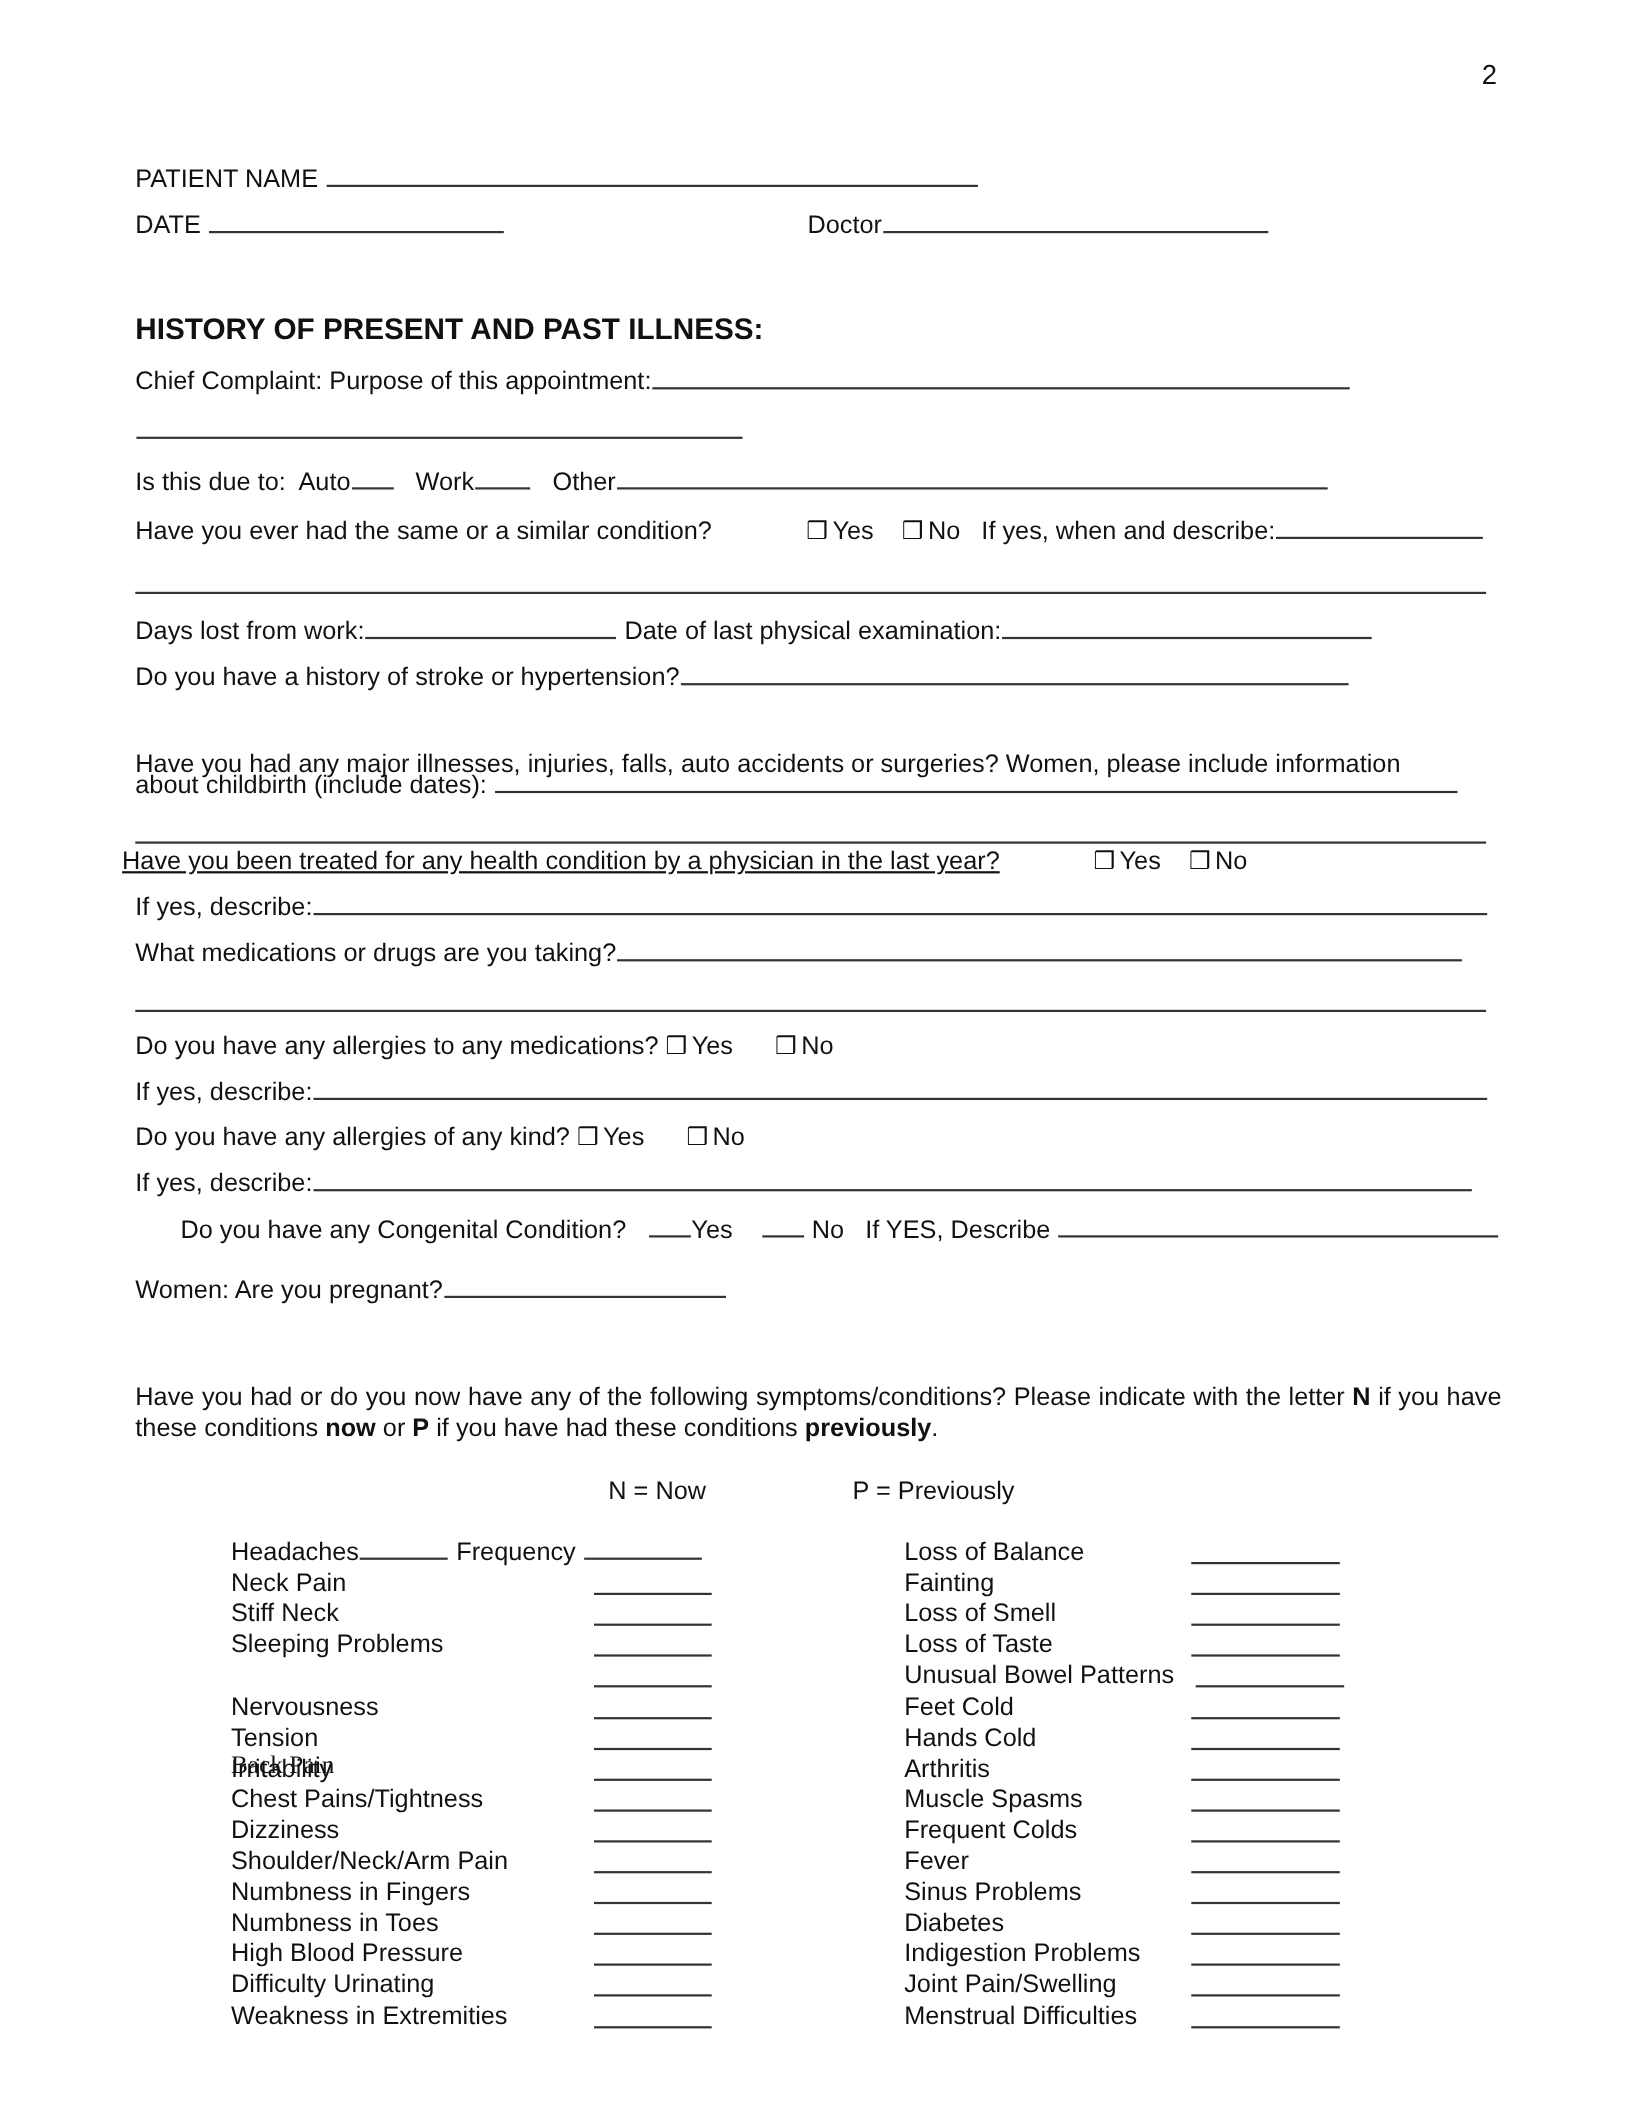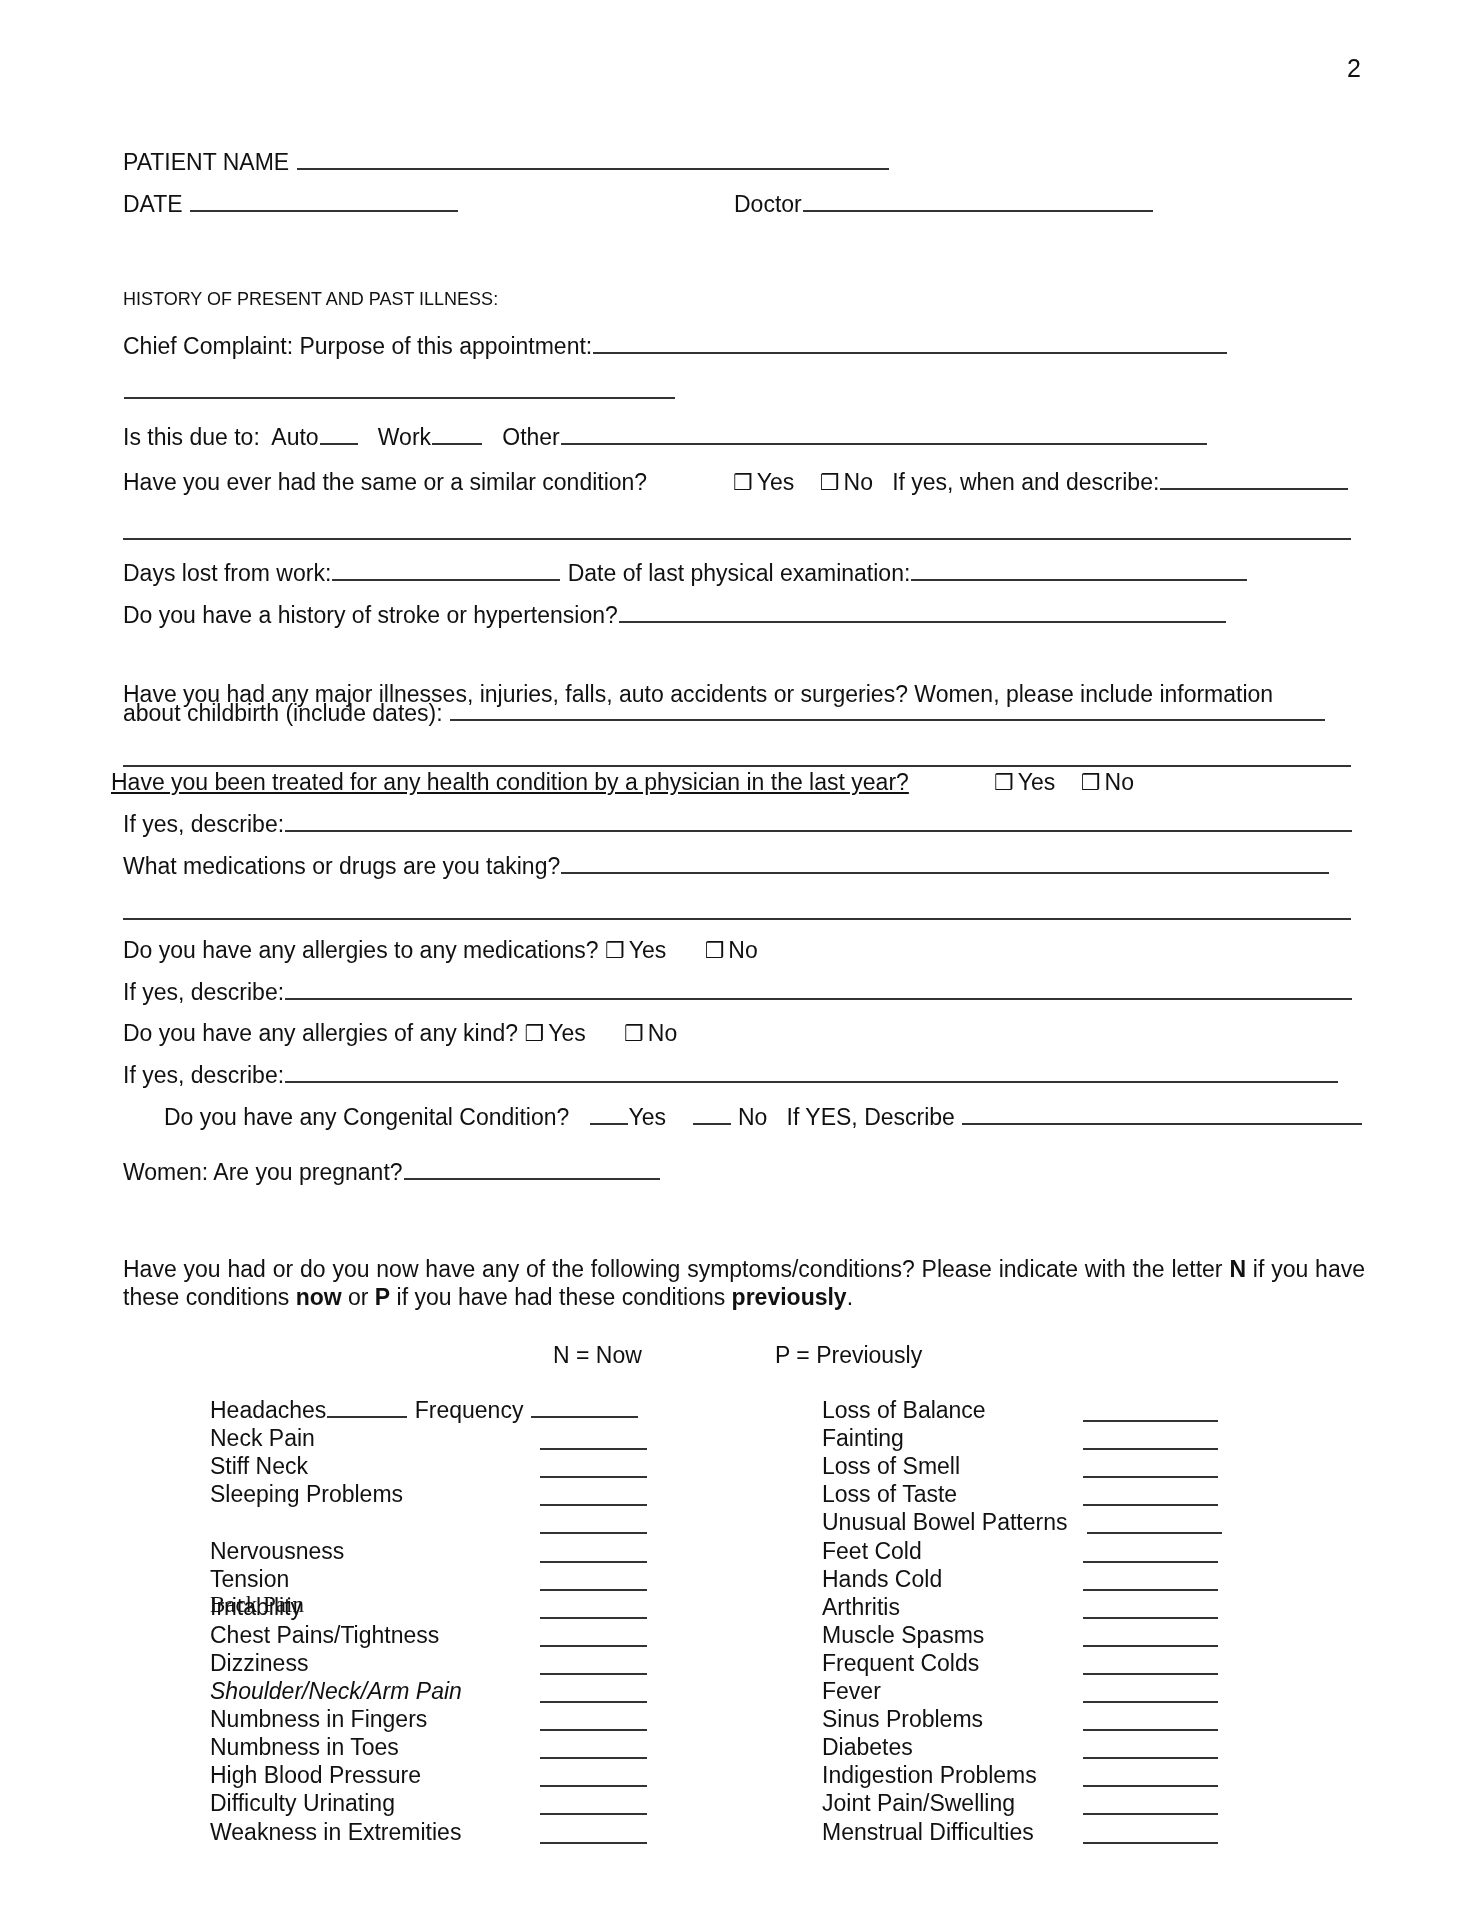--- a/index.html
+++ b/index.html
@@ -1,20 +1,20 @@
 <!DOCTYPE html>
 <html><head>
 <meta charset="utf-8">
 <style>
   html, body { margin:0; padding:0; background:#ffffff; }
   body { width:1484px; height:1920px; position:relative; overflow:hidden;
          font-family:"Liberation Sans", sans-serif; color:#111; }
   .abs { position:absolute; white-space:nowrap; }
   .t { font-size:23px; line-height:28px; }
-  .h { font-size:18px; font-weight:normal; line-height:32px; }
+  .h { font-size:27px; font-weight:bold; line-height:32px; }
   .blank { display:inline-block; border-bottom:2px solid #333; height:20px; vertical-align:baseline; margin:0 1px; }
   .fullline { position:absolute; height:0; border-bottom:2px solid #333; }
   .cb { font-size:22px; margin-right:4px; }
   .sym { font-size:23px; line-height:28px; }
   b { font-weight:bold; }
   .justify { width:1242px; text-align:justify; text-align-last:left; white-space:normal; }
 </style>
 </head>
 <body>
 
@@ -145,21 +145,21 @@
     <div class="abs sym" style="left: 210px; top: 1536.5px;"><span>Nervousness</span></div>
     <div class="fullline" style="left: 540px; top: 1588.6px; width: 107px;"></div>
     <div class="abs sym" style="left: 210px; top: 1564.6px;"><span>Tension</span></div>
     <div class="fullline" style="left: 540px; top: 1616.7px; width: 107px;"></div>
     <div class="abs sym" style="left: 210px; top: 1592.7px;"><span>Irritability</span></div>
     <div class="fullline" style="left: 540px; top: 1644.8px; width: 107px;"></div>
     <div class="abs sym" style="left: 210px; top: 1620.8px;"><span>Chest Pains/Tightness</span></div>
     <div class="fullline" style="left: 540px; top: 1672.9px; width: 107px;"></div>
     <div class="abs sym" style="left: 210px; top: 1648.9px;"><span>Dizziness</span></div>
     <div class="fullline" style="left: 540px; top: 1701px; width: 107px;"></div>
-    <div class="abs sym" style="left: 210px; top: 1677px; font-style: italic;"><span>Shoulder/Neck/Arm Pain</span></div>
+    <div class="abs sym" style="left: 210px; top: 1677px;"><span>Shoulder/Neck/Arm Pain</span></div>
     <div class="fullline" style="left: 540px; top: 1729.1px; width: 107px;"></div>
     <div class="abs sym" style="left: 210px; top: 1705.1px;"><span>Numbness in Fingers</span></div>
     <div class="fullline" style="left: 540px; top: 1757.2px; width: 107px;"></div>
     <div class="abs sym" style="left: 210px; top: 1733.2px;"><span>Numbness in Toes</span></div>
     <div class="fullline" style="left: 540px; top: 1785.3px; width: 107px;"></div>
     <div class="abs sym" style="left: 210px; top: 1761.3px;"><span>High Blood Pressure</span></div>
     <div class="fullline" style="left: 540px; top: 1813.4px; width: 107px;"></div>
     <div class="abs sym" style="left: 210px; top: 1789.4px;"><span>Difficulty Urinating</span></div>
     <div class="fullline" style="left: 540px; top: 1841.5px; width: 107px;"></div>
     <div class="abs sym" style="left: 210px; top: 1817.5px;"><span>Weakness in Extremities</span></div>

